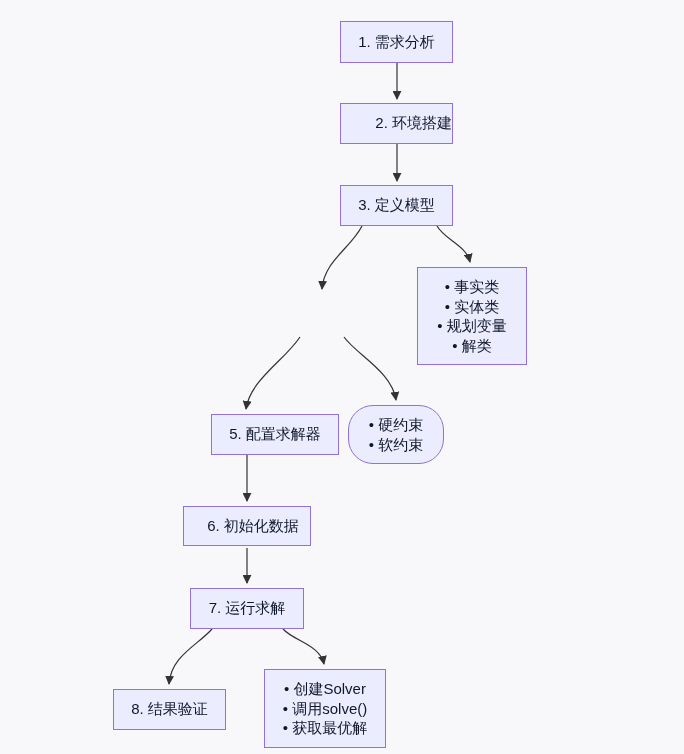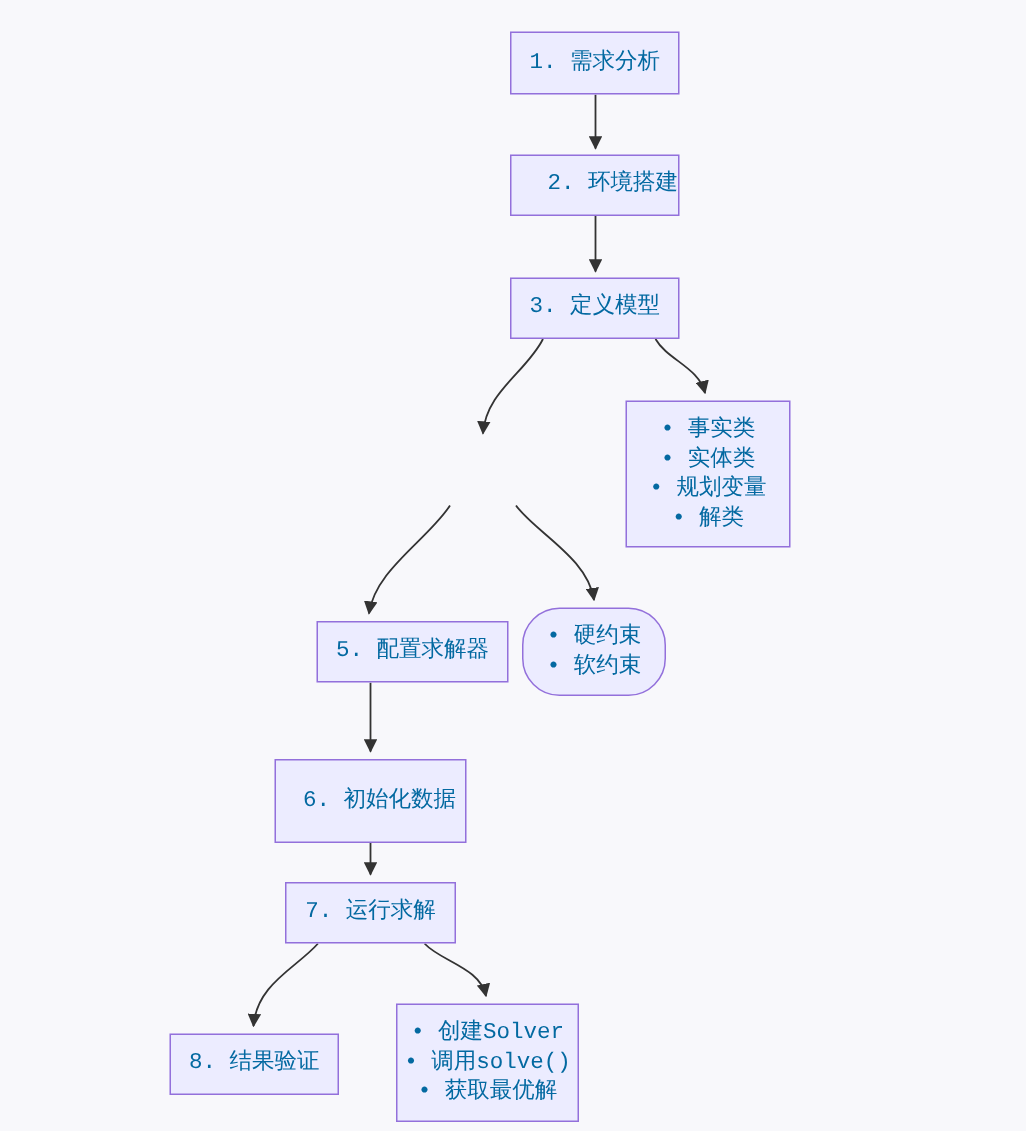--- a/index.html
+++ b/index.html
@@ -5,22 +5,22 @@
   html, body {
     margin: 0;
     padding: 0;
     background: #f8f8fb;
   }
   .canvas {
     position: relative;
     width: 684px;
     height: 754px;
     overflow: hidden;
-    font-family: Liberation Mono, monospace;
-    color: #0369a1;
+    font-family: Liberation Sans, sans-serif;
+    color: #0f172a;
   }
   svg.edges {
     position: absolute;
     left: 0; top: 0;
     width: 684px; height: 754px;
   }
   svg.edges path.edge {
     fill: none;
     stroke: #333333;
     stroke-width: 1.2px;
@@ -96,21 +96,21 @@
 
   <div class="node step" style="left:183px; top:414px; width:128px; height:41px;margin-left:28px;">
     <span>5. 配置求解器</span>
   </div>
 
   <div class="node detail" style="left:348px; top:405px; width:96px; height:59px;border-radius:25px;">
     <span class="line">硬约束</span>
     <span class="line">软约束</span>
   </div>
 
-  <div class="node step" style="left:183px; top:506px; width:128px; height:56px;padding-left:12px;">
+  <div class="node step" style="left:183px; top:506px; width:128px; height:40px;padding-left:12px;">
     <span>6. 初始化数据</span>
   </div>
 
   <div class="node step" style="left:190px; top:588px; width:114px; height:41px;">
     <span>7. 运行求解</span>
   </div>
 
   <div class="node step" style="left:113px; top:689px; width:113px; height:41px;">
     <span>8. 结果验证</span>
   </div>

